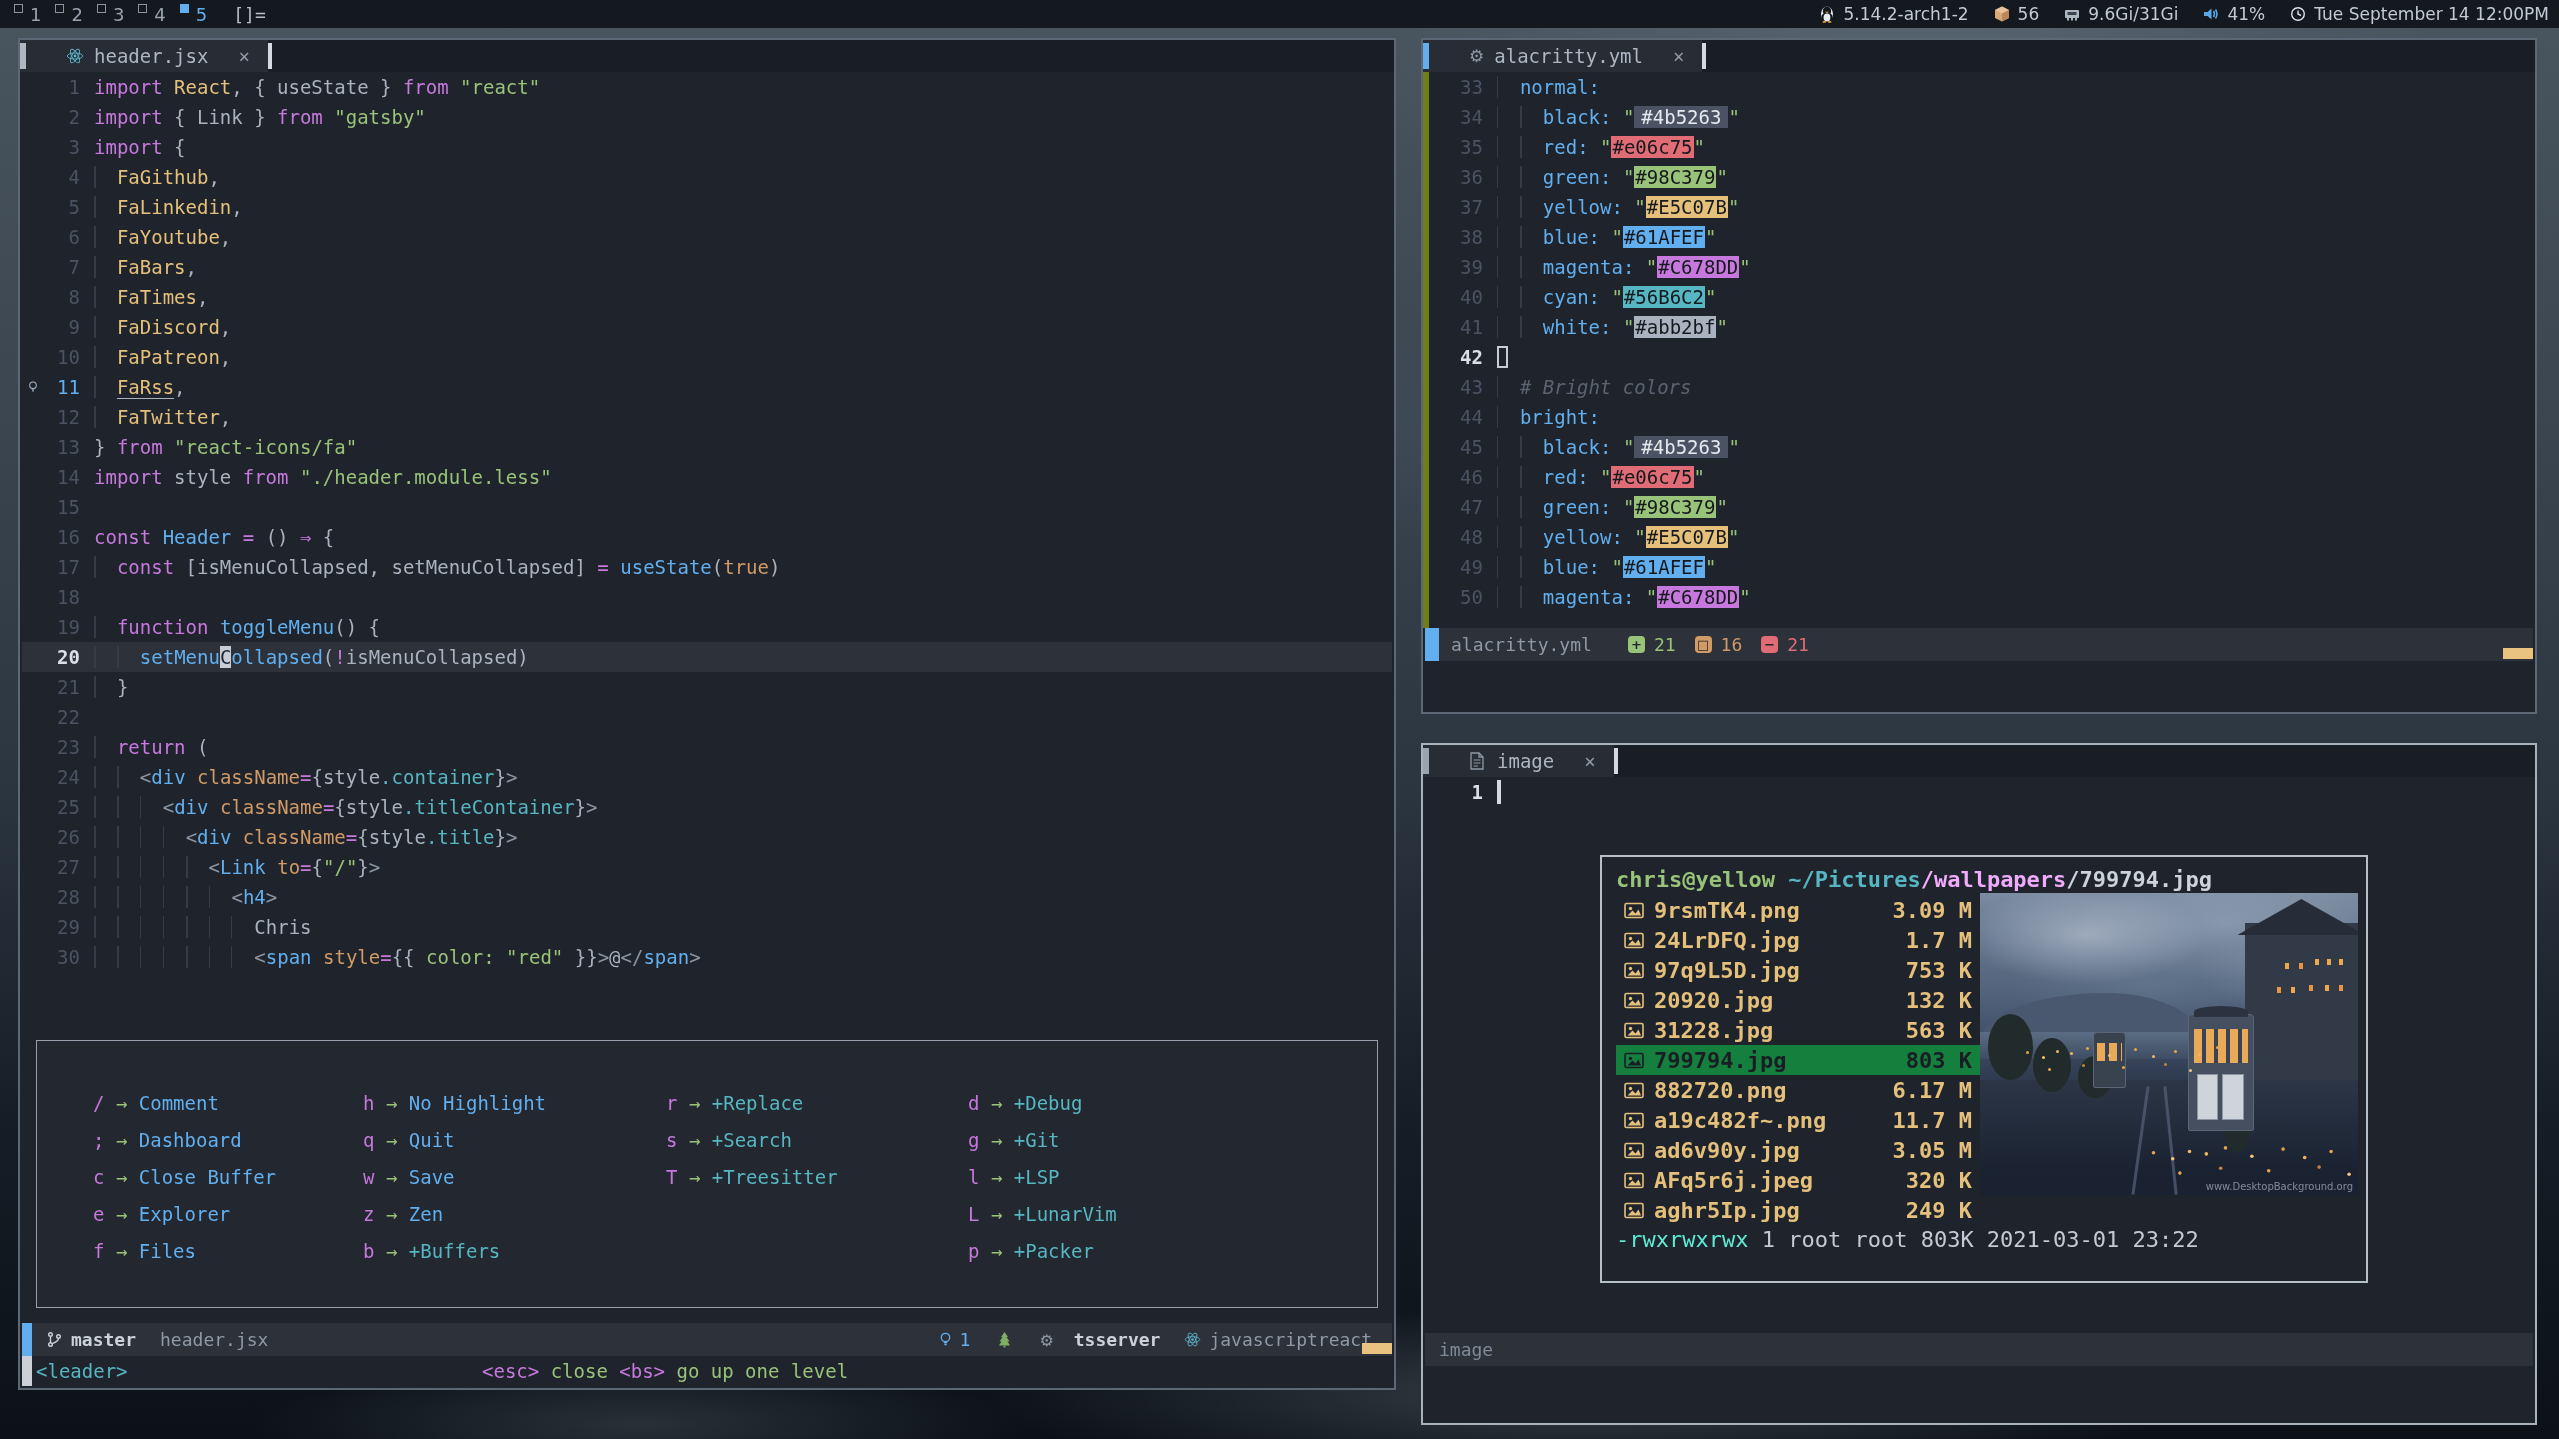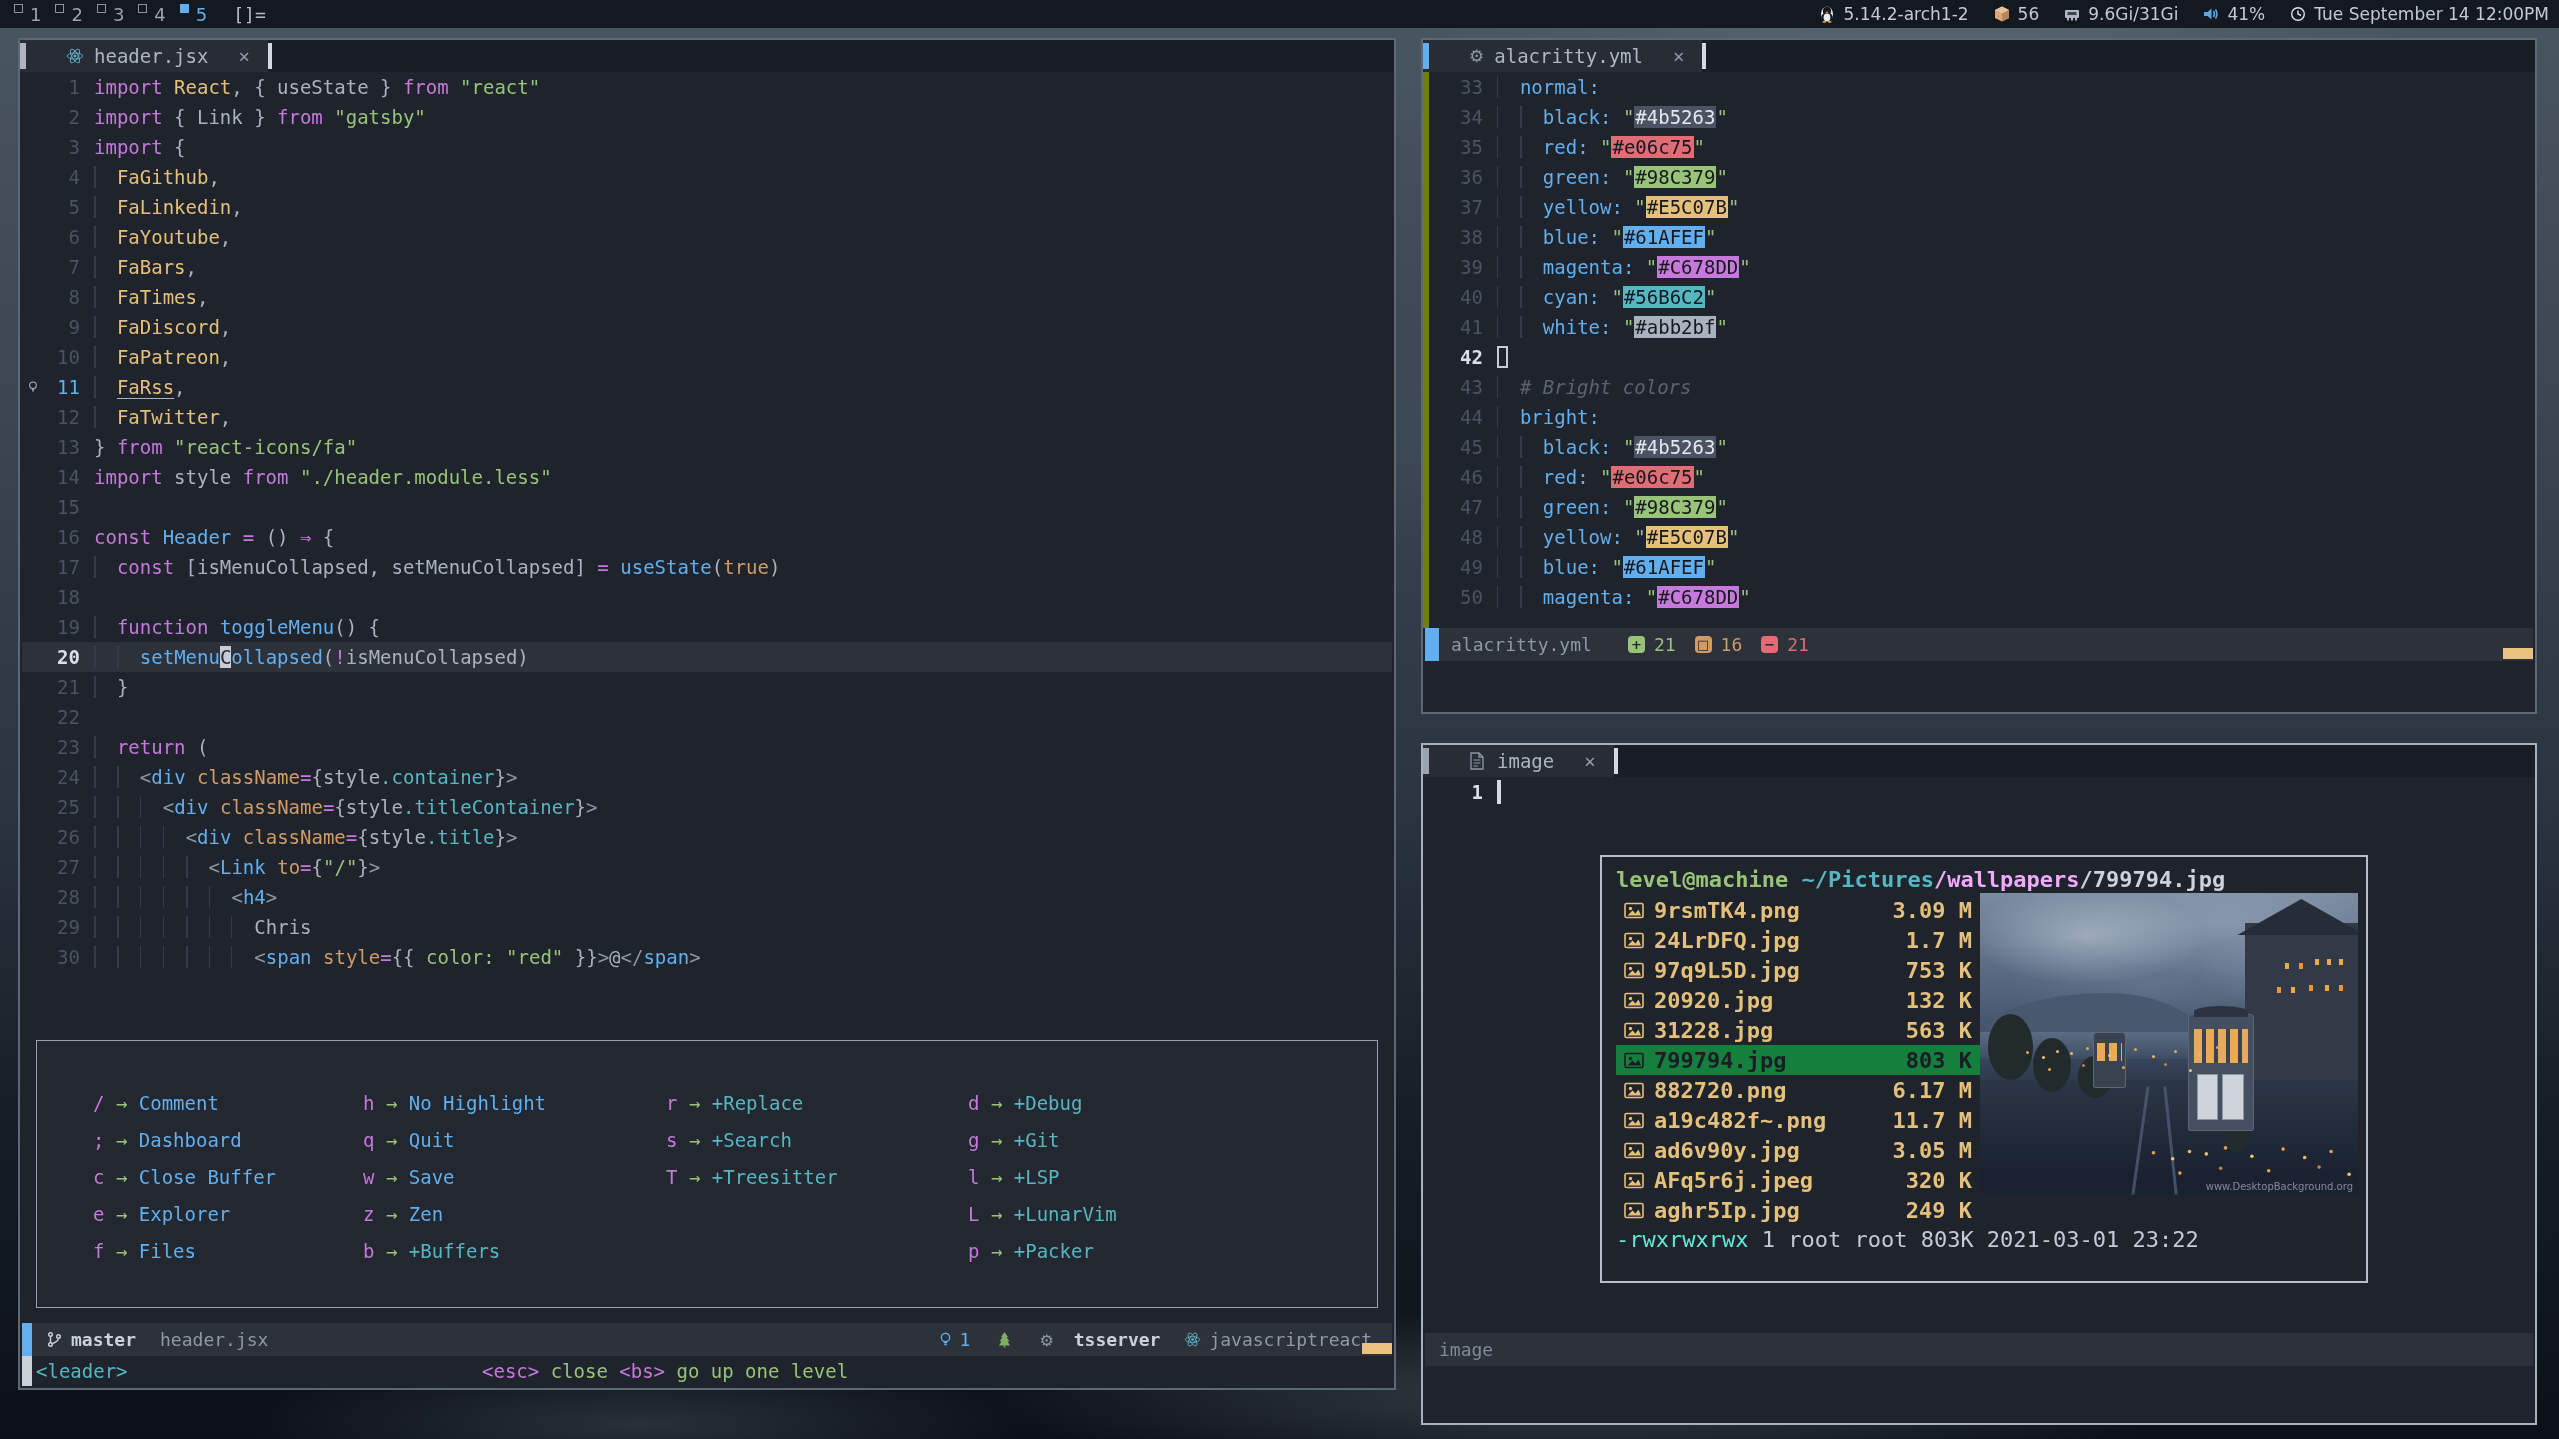--- a/index.html
+++ b/index.html
@@ -47,21 +47,21 @@
   .ln{width:36px;flex:none;text-align:right;color:#4b5363}
   .ln.blue{color:#61afef}
   .ln.wb{color:#dcdfe4;font-weight:bold}
   .code-text{padding-left:14px;white-space:pre;color:#abb2bf}
   .gd{background:linear-gradient(to right,#353b47 1.5px,transparent 1.5px)}
   .tk-k{color:#c678dd}.tk-y{color:#e5c07b}.tk-p{color:#abb2bf}.tk-s{color:#98c379}
   .tk-b{color:#61afef}.tk-o{color:#d19a66}.tk-c{color:#56b6c2}
   .tk-g{color:#5c6370;font-style:italic}.tk-t{color:#8b95a3}
   .tk-yu{color:#e5c07b;text-decoration:underline;text-decoration-color:#aab4c0;text-underline-offset:4px}
   .tk-cur{background:#c8ccd4;color:#23272e}
-  .tk-chipw{color:#e6e9ee;padding:0 1px}
+  .tk-chipw{color:#e6e9ee;padding:0 7px}
   .tk-chipb{color:#15181d;padding:0 1px}
   .hcur{display:inline-block;width:11px;height:22px;border:2px solid #c8ccd4;box-sizing:border-box;vertical-align:-4px}
   .barcur{display:inline-block;width:4px;height:24px;background:#d5dae2;vertical-align:-5px}
   
   #whichkey{position:absolute;left:16px;right:16px;top:1000px;height:268px;background:#23272f;
     border:1.5px solid #97a0ac;box-sizing:border-box}
   #wk-grid{position:absolute;left:56px;top:44px;display:flex}
   .wk-col{display:flex;flex-direction:column}
   .wk-col:nth-child(1){width:270px}.wk-col:nth-child(2){width:303px}
   .wk-col:nth-child(3){width:302px}.wk-col:nth-child(4){width:280px}
@@ -423,21 +423,21 @@
       <span>image</span>
       <span class="tab-close">×</span>
     </div>
     <span class="tab-cursor"></span>
   </div>
   <div id="img-code" class="code">
       <div class="code-line"><span class="sign"></span><span class="ln wb">1</span><span class="code-text"><span class="barcur"></span></span></div>
     </div>
 
   <div id="termbox">
-    <div id="term-prompt"><span style="color:#98c379">level@machine</span><span> </span><span style="color:#56b6c2">~/Pictures</span><span style="color:#f0abfc">/wallpapers</span><span style="color:#cdd3dc">/799794.jpg</span></div>
+    <div id="term-prompt"><span style="color:#98c379">chris@yellow</span><span> </span><span style="color:#56b6c2">~/Pictures</span><span style="color:#f0abfc">/wallpapers</span><span style="color:#cdd3dc">/799794.jpg</span></div>
     <div id="file-list">
         <div class="file-row">
           <span class="fico">
             <svg viewBox="0 0 20 17" width="20" height="17">
               <rect x="1" y="1.5" width="18" height="14" rx="1.5" fill="none" stroke="#e5c07b" stroke-width="1.6"></rect>
               <circle cx="6.5" cy="6.5" r="1.7" fill="#e5c07b"></circle>
               <path d="M3.5 13.5 L8.5 8.5 L11.5 11.5 L14.5 7.5 L17 13.5Z" fill="#e5c07b"></path>
             </svg>
           </span>
           <span>9rsmTK4.png</span>

